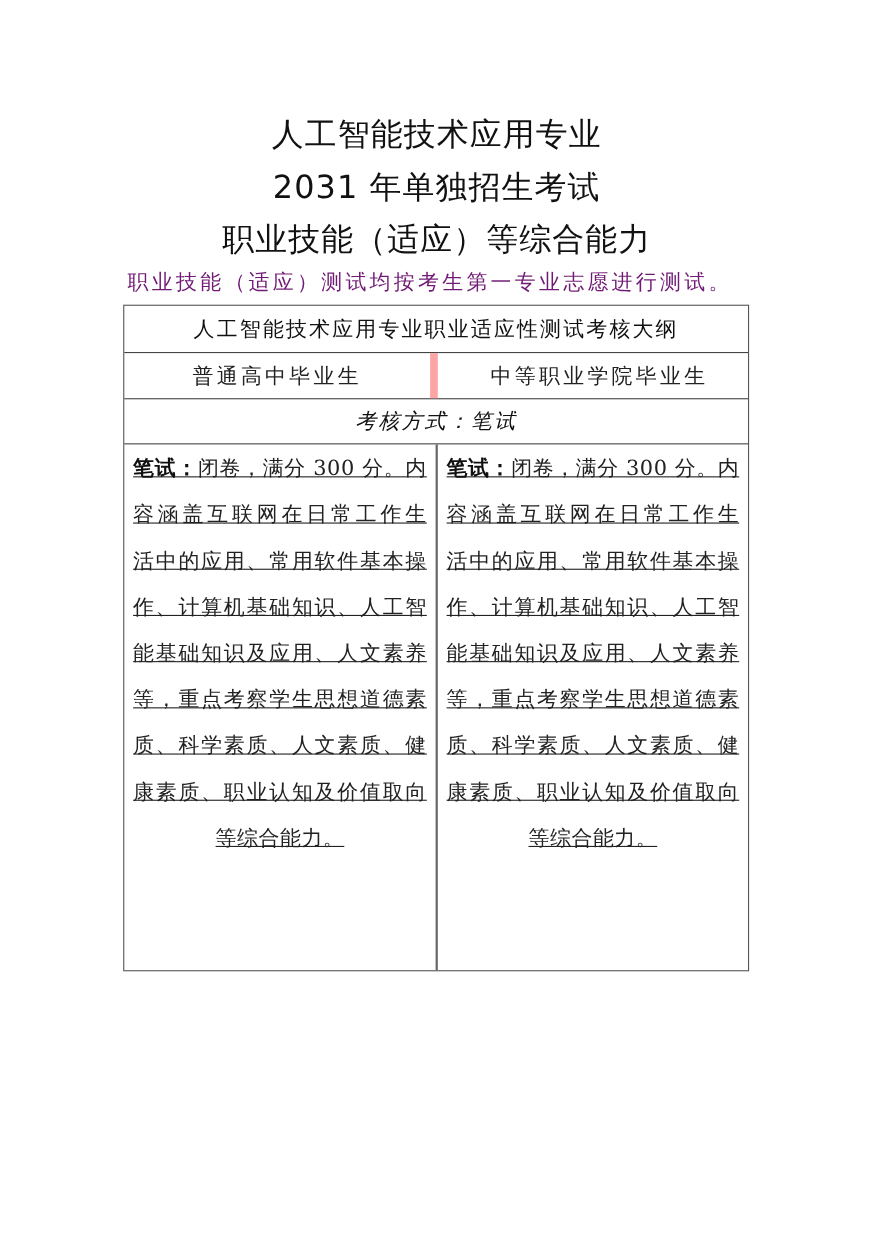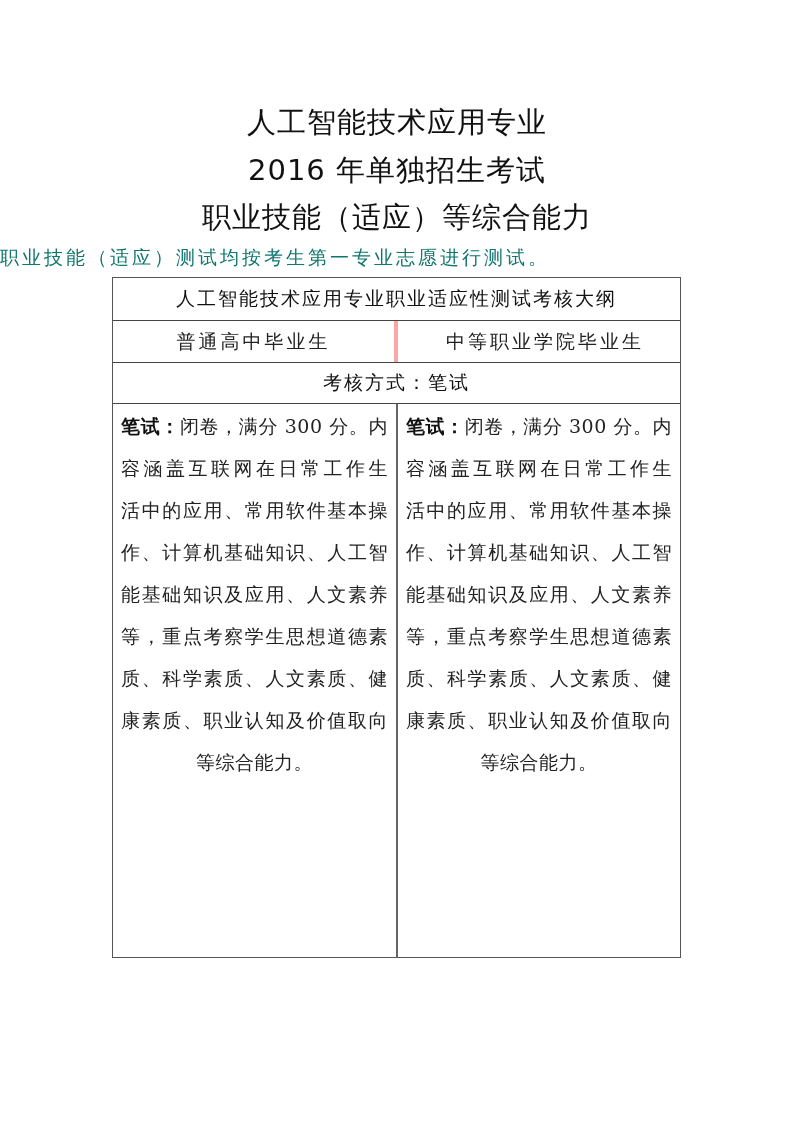--- a/index.html
+++ b/index.html
@@ -6,62 +6,62 @@
   body { width: 794px; height: 1123px; position: relative; overflow: hidden; color: #111; }
   .title {
     position: absolute; left: 0; width: 794px; text-align: center;
     font-family: "DejaVu Sans", "Liberation Sans", sans-serif;
     font-size: 29px; line-height: 36px; color: #111; letter-spacing: 1px;
   }
   .t1 { top: 104px; }
   .t2 { top: 152px; }
   .t3 { top: 199px; }
   .intro {
-    position: absolute; top: 243px; left: 0; width: 782px; 
+    position: absolute; top: 243px; left: 0; width: 782px; text-align: center;
     font-family: "DejaVu Serif", "Liberation Serif", serif;
-    font-size: 19px; line-height: 28px; letter-spacing: 3px; color: #0f766e;
+    font-size: 19px; line-height: 28px; letter-spacing: 3px; color: #701a75;
   }
   .tbl {
-    position: absolute; left: 112px; top: 277px; width: 569px; height: 681px;
+    position: absolute; left: 112px; top: 277px; width: 569px; height: 606px;
     border: 1.5px solid #555; box-sizing: border-box;
   }
   .row { position: absolute; left: 0; right: 0; box-sizing: border-box; border-bottom: 1.5px solid #444; }
   .r1 { top: 0; height: 43px; }
   .r2 { top: 43px; height: 42px; }
-  .r3 { top: 85px; height: 41px; }
+  .r3 { top: 85px; height: 41px; font-style: italic; }
   .cell-full {
     position: absolute; inset: 0; display: flex; align-items: center; justify-content: center;
     font-family: "DejaVu Serif", "Liberation Serif", serif; font-size: 19px; letter-spacing: 2px; color: #111;
   }
   .r1 .cell-full { font-family: "DejaVu Sans", "Liberation Sans", sans-serif; font-size: 19px; letter-spacing: 2px; }
   .half {
     position: absolute; top: 0; bottom: 0; display: flex; align-items: center; justify-content: center;
     font-family: "DejaVu Serif", "Liberation Serif", serif; font-size: 19px; letter-spacing: 3px; color: #222;
   }
-  .left { left: 0; width: 285px; border-right: 4px solid #fca5a5; box-sizing: border-box; }
+  .left { left: 0; width: 285px; border-right: 7px solid #fca5a5; box-sizing: border-box; }
   .right { left: 297px; right: 0; }
   .body-row { position: absolute; top: 126px; left: 0; right: 0; bottom: 0; }
   .body-col {
     position: absolute; top: 0; bottom: 0; box-sizing: border-box; padding-top: 7px;
     font-family: "DejaVu Serif", "Liberation Serif", serif; font-size: 19px; color: #222;
   }
   .body-col.left { left: 0; width: 285px; border-right: 2px solid #666; }
   .body-col.right { left: 285px; right: 0; }
   .line {
     height: 42px; line-height: 30px; text-align: justify; text-align-last: justify;
-    padding: 0 8px 0 8px; white-space: nowrap; letter-spacing: 0.5px;
+    padding: 0 8px 0 8px; white-space: nowrap; letter-spacing: 0.5px; text-decoration: underline;
   }
   .line.center { text-align: right; text-align-last: center; }
   .label-bold { font-family: "DejaVu Sans", "Liberation Sans", sans-serif; font-weight: bold; color: #111; }
 </style>
 </head>
 <body>
 
 <div class="title t1">人工智能技术应用专业</div>
-<div class="title t2">2016 年单独招生考试</div>
+<div class="title t2">2031 年单独招生考试</div>
 <div class="title t3">职业技能（适应）等综合能力</div>
 
 <div class="intro">职业技能（适应）测试均按考生第一专业志愿进行测试。</div>
 
 <div class="tbl">
   <div class="row r1">
     <div class="cell-full">人工智能技术应用专业职业适应性测试考核大纲</div>
   </div>
   <div class="row r2">
     <div class="half left">普通高中毕业生</div>

